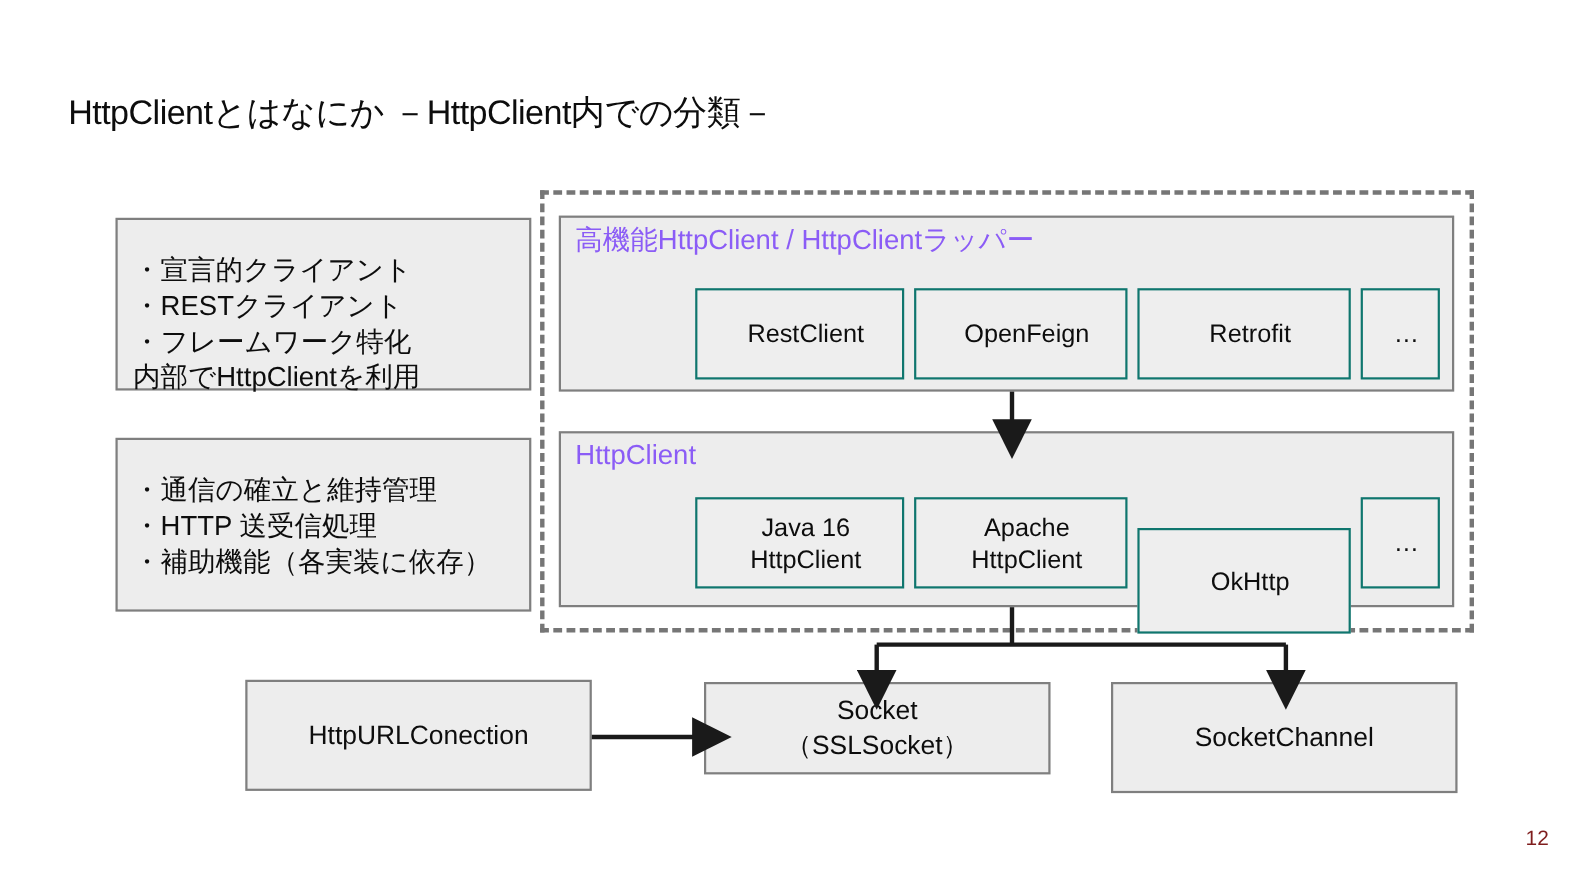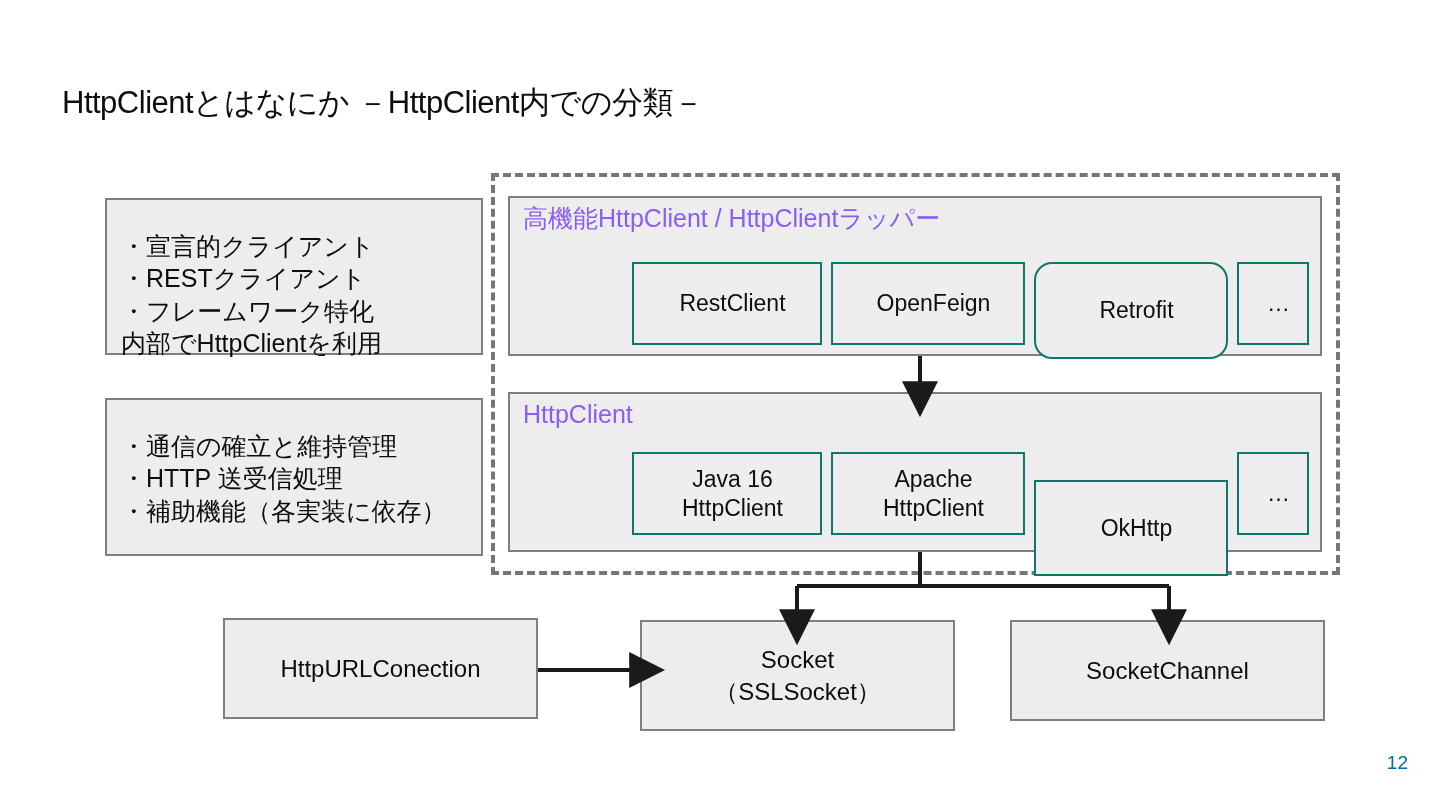--- a/index.html
+++ b/index.html
@@ -115,21 +115,21 @@
     height: 810px;
     pointer-events: none;
   }
 
   
   #page-number {
     position: absolute;
     right: 32px;
     top: 752px;
     font-size: 19px;
-    color: #0369a1;
+    color: #7f1d1d;
     text-align: right;
   }
 </style>
 </head>
 <body>
 
 <div id="slide">
 
   <div id="slide-title">HttpClientとはなにか －HttpClient内での分類－</div>
 
@@ -146,38 +146,38 @@
     <div class="desc-line">・通信の確立と維持管理</div>
     <div class="desc-line">・HTTP 送受信処理</div>
     <div class="desc-line">・補助機能（各実装に依存）</div>
   </div>
 
   <div class="group-panel" style="left:508px; top:196px; width:814px; height:160px;">
     <div class="group-label">高機能HttpClient / HttpClientラッパー</div>
 
     <div class="chip" style="left:122px; top:64px; width:190px; height:83px;">RestClient</div>
     <div class="chip" style="left:321px; top:64px; width:194px; height:83px;">OpenFeign</div>
-    <div class="chip" style="left:524px; top:64px; width:194px; height:97px;border-radius:18px;">Retrofit</div>
+    <div class="chip" style="left:524px; top:64px; width:194px; height:83px;">Retrofit</div>
     <div class="chip" style="left:727px; top:64px; width:72px; height:83px;">…</div>
   </div>
 
   <div class="group-panel" style="left:508px; top:392px; width:814px; height:160px;">
     <div class="group-label">HttpClient</div>
 
     <div class="chip" style="left:122px; top:58px; width:190px; height:83px;">Java 16
 HttpClient</div>
     <div class="chip" style="left:321px; top:58px; width:194px; height:83px;">Apache
 HttpClient</div>
     <div class="chip" style="left:524px; top:58px; width:194px; height:96px;margin-top:28px;">OkHttp</div>
     <div class="chip" style="left:727px; top:58px; width:72px; height:83px;">…</div>
   </div>
 
   <div class="box bottom-box" style="left:223px; top:618px; width:315px; height:101px;">HttpURLConection</div>
 
-  <div class="box bottom-box" style="left:640px; top:620px; width:315px; height:111px;">Socket
+  <div class="box bottom-box" style="left:640px; top:620px; width:315px; height:84px;">Socket
 （SSLSocket）</div>
 
   <div class="box bottom-box" style="left:1010px; top:620px; width:315px; height:101px;">SocketChannel</div>
 
   <svg id="arrows" viewBox="0 0 1440 810">
     <defs>
       <marker id="ah" markerWidth="9" markerHeight="9" refX="1.2" refY="4.5" orient="auto" markerUnits="strokeWidth">
         <path d="M0,0 L9,4.5 L0,9 z" fill="#1a1a1a"></path>
       </marker>
     </defs>

